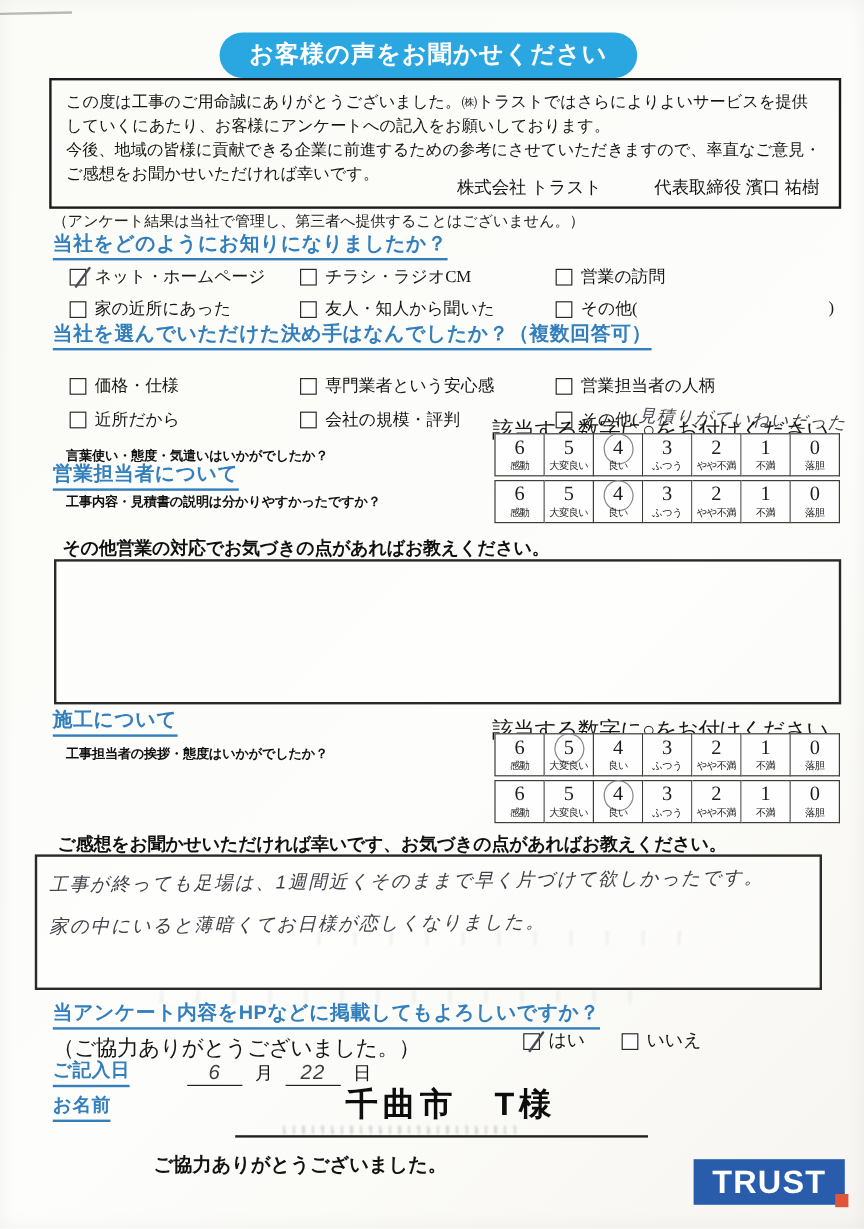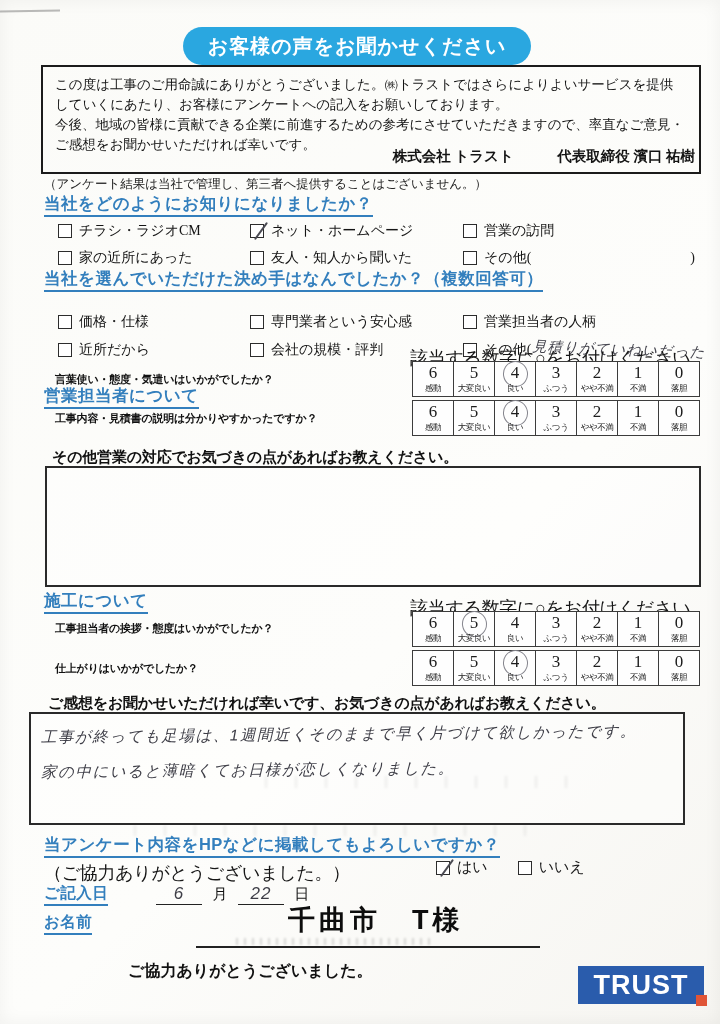--- a/index.html
+++ b/index.html
@@ -12,21 +12,21 @@
   .serif{font-family:"Liberation Serif","DejaVu Serif",serif;}
   
   .pill{
     position:absolute;left:183px;top:27px;width:348px;height:38px;
     border-radius:20px;color:#fff;font-size:20px;font-weight:bold;
     text-align:center;line-height:38px;letter-spacing:1px;z-index:3;
   }
   .introbox{position:absolute;left:41px;top:65px;width:656px;height:105px;border:2px solid #1b1b1b;background:transparent;}
   .intro-text{position:absolute;left:12px;top:8px;width:632px;font-size:13.5px;line-height:1.48;color:#141414;}
   .intro-text p{margin:0;}
-  .signature{position:absolute;right:4px;bottom:6px;font-size:14.5px;font-weight:bold;color:#141414;}
+  .signature{position:absolute;right:16px;bottom:6px;font-size:14.5px;font-weight:normal;color:#141414;}
   .privacy{position:absolute;left:44px;top:176px;font-size:12.5px;color:#222;}
   
   .h-blue{
     position:absolute;color:#337fbd;font-weight:bold;font-size:16.5px;
     border-bottom:2px solid #337fbd;padding-bottom:1px;line-height:1.2;letter-spacing:.5px;
   }
   
   .optgrid{position:absolute;display:grid;grid-template-columns:192px 213px 238px;row-gap:9px;}
   .opt{display:flex;align-items:center;position:relative;font-size:14px;}
   .cbox{width:12px;height:12px;border:1.6px solid #2c2c2c;display:inline-block;position:relative;margin-right:7px;flex:none;background:#fff;}
@@ -83,28 +83,28 @@
       <p>この度は工事のご用命誠にありがとうございました。㈱トラストではさらによりよいサービスを提供していくにあたり、お客様にアンケートへの記入をお願いしております。</p>
       <p>今後、地域の皆様に貢献できる企業に前進するための参考にさせていただきますので、率直なご意見・ご感想をお聞かせいただければ幸いです。</p>
     </div>
     <div class="signature serif">株式会社  トラスト　　　代表取締役  濱口 祐樹</div>
   </div>
   <div class="privacy serif">（アンケート結果は当社で管理し、第三者へ提供することはございません。）</div>
 
   <div class="h-blue" style="left: 44px; top: 194px; color: rgb(51, 127, 189); border-bottom-color: rgb(51, 127, 189);">当社をどのようにお知りになりましたか？</div>
   <div class="optgrid" style="left:58px;top:222px;width:645px;">
       <label class="opt">
-        <span class="cbox"></span>
-        <span class="olbl">チラシ・ラジオCM</span>
-      </label>
-      <label class="opt">
         <span class="cbox">
           <span class="slash"></span>
         </span>
         <span class="olbl">ネット・ホームページ</span>
+      </label>
+      <label class="opt">
+        <span class="cbox"></span>
+        <span class="olbl">チラシ・ラジオCM</span>
       </label>
       <label class="opt">
         <span class="cbox"></span>
         <span class="olbl">営業の訪問</span>
       </label>
       <label class="opt">
         <span class="cbox"></span>
         <span class="olbl">家の近所にあった</span>
       </label>
       <label class="opt">
@@ -211,21 +211,20 @@
         <span class="rlbl">落胆</span>
       </div>
     </div>
 
   <div class="clabel" style="left:52px;top:448px;">その他営業の対応でお気づきの点があればお教えください。</div>
   <div class="cbox-area" style="left:45px;top:466px;width:652px;height:117px;"></div>
 
   <div class="h-blue" style="left: 44px; top: 591px; color: rgb(51, 127, 189); border-bottom-color: rgb(51, 127, 189);">施工について</div>
   <div class="rnote serif" style="left:410px;top:596px;">該当する数字に○をお付けください</div>
   <div class="qtext" style="left:55px;top:621px;">工事担当者の挨拶・態度はいかがでしたか？</div>
-  <div class="qtext" style="left:55px;top:661px;">仕上がりはいかがでしたか？</div>
   <div class="rtable" style="left:412px;top:611px;">
       <div class="rcell">
         <span class="rnum">6</span>
         <span class="rlbl">感動</span>
       </div>
       <div class="rcell">
         <span class="rnum">5<span class="circle"></span></span>
         <span class="rlbl">大変良い</span>
       </div>
       <div class="rcell">

